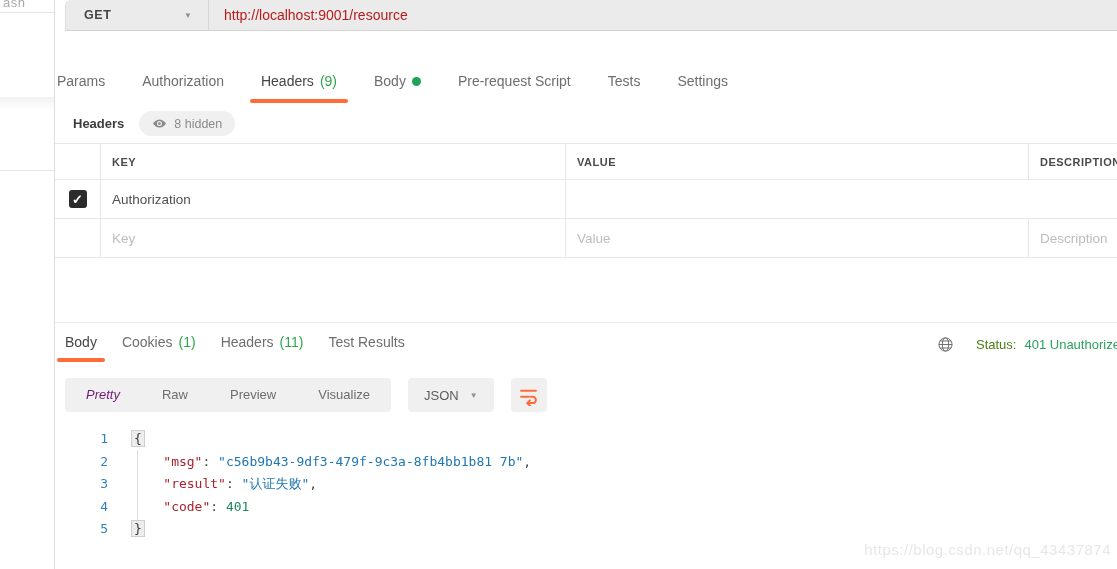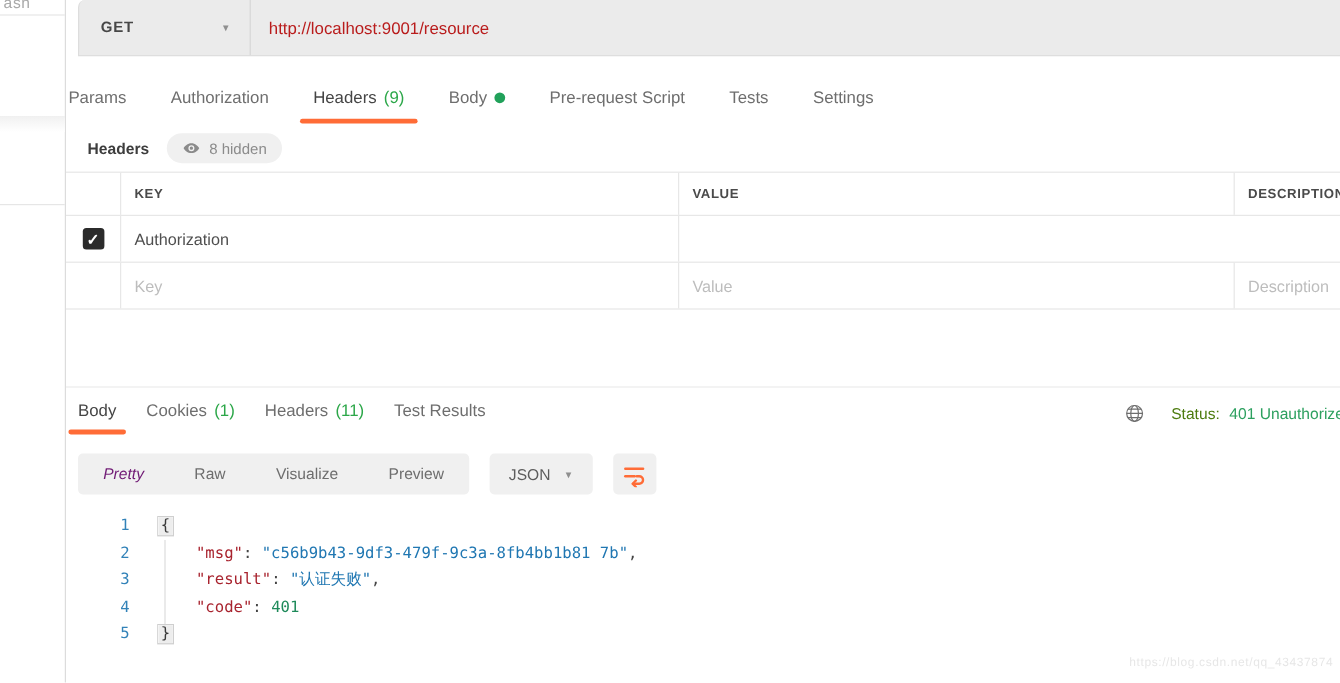--- a/index.html
+++ b/index.html
@@ -7,21 +7,21 @@
   body { font-family:"Liberation Sans", sans-serif; }
   .screen { position:relative; width:1117px; height:569px; background:#fff; overflow:hidden; }
 
   
   .sidebar { position:absolute; left:0; top:0; width:55px; height:569px; background:#fff; border-right:1px solid #dcdcdc; overflow:hidden; }
   .sidebar-fragment { position:absolute; left:3px; top:-5px; color:#a9a9a9; font-size:13px; letter-spacing:.5px; }
   .sb-line { position:absolute; left:0; width:55px; height:1px; background:#e6e6e6; }
   .sb-shade { position:absolute; left:0; top:97px; width:55px; height:13px; background:linear-gradient(#f1f1f1,#ffffff); }
 
   
-  .request-bar { position:absolute; left:65px; top:0; width:1052px; height:47px; background:#ebebeb; border-bottom:1px solid #d2d2d2; border-left:1px solid #ddd; border-top-left-radius:6px; display:flex; }
+  .request-bar { position:absolute; left:65px; top:0; width:1052px; height:31px; background:#ebebeb; border-bottom:1px solid #d2d2d2; border-left:1px solid #ddd; border-top-left-radius:6px; display:flex; }
   .method-select { width:143px; height:100%; border-right:1px solid #d6d6d6; display:flex; align-items:center; padding-left:18px; cursor:pointer; }
   .method-label { font-size:12.5px; font-weight:700; color:#474747; letter-spacing:.6px; }
   .method-caret { margin-left:auto; margin-right:16px; font-size:8px; color:#8f8f8f; }
   .url-input { flex:1; height:100%; border:0; background:transparent; outline:none; padding-left:15px; font-family:"Liberation Sans",sans-serif; font-size:14px; color:#b91c1c; }
 
   
   .req-tabs { position:absolute; left:57px; top:73px; display:flex; gap:37px; }
   .tab { position:relative; font-size:14px; color:#6e6e6e; cursor:pointer; white-space:nowrap; display:flex; align-items:center; gap:6px; }
   .tab .tab-count { color:#2ca749; }
   .tab.active .tab-label { color:#454545; }
@@ -73,21 +73,21 @@
   .line { display:flex; padding-left:98px; }
   .ln { width:10px; text-align:right; margin-right:24px; color:#3282b8; cursor:pointer; }
   .code-text { white-space:pre; }
   .tok.key { color:#a8232e; }
   .tok.string { color:#2077b2; }
   .tok.number { color:#1e8a5a; }
   .tok.punct { color:#444; }
   .tok.brace { color:#3a3a3a; background:#ededed; box-shadow:0 0 0 1px #cfcfcf; padding:0 2px; }
   .indent-guide { position:absolute; left:137px; top:450px; width:1px; height:77px; background:#dcdcdc; }
 
-  .watermark { position:absolute; right:6px; bottom:11px; font-size:10px; color:#c9c9c9; opacity:.45; letter-spacing:.5px; }
+  .watermark { position:absolute; right:6px; bottom:11px; font-size:15px; color:#c9c9c9; opacity:.45; letter-spacing:.5px; }
 </style>
 </head>
 <body>
 
 <div class="screen">
 
   <aside class="sidebar">
     <span class="sidebar-fragment">ash</span>
     <div class="sb-line" style="top:12px"></div>
     <div class="sb-line" style="top:97px"></div>
@@ -187,22 +187,22 @@
       <path d="M2.7 12h18.6M4 7h16M4 17h16"></path>
     </svg>
     <span class="status-label">Status:</span>
     <span class="status-value">401 Unauthorized</span>
   </div>
 
   <div class="resp-toolbar">
     <div class="seg-control" id="view-modes">
         <span class="seg-item active">Pretty</span>
         <span class="seg-item">Raw</span>
+        <span class="seg-item">Preview</span>
         <span class="seg-item">Visualize</span>
-        <span class="seg-item">Preview</span>
       </div>
     <div class="format-dropdown">
       <span class="format-label">JSON</span>
       <span class="format-caret">▼</span>
     </div>
     <div class="wrap-btn">
       <svg viewBox="0 0 24 24">
         <path d="M3.5 6.5h17"></path>
         <path d="M3.5 13.5h9"></path>
         <path d="M14.5 13.5h2.3a3.6 3.6 0 010 7.2h-5.3"></path>

